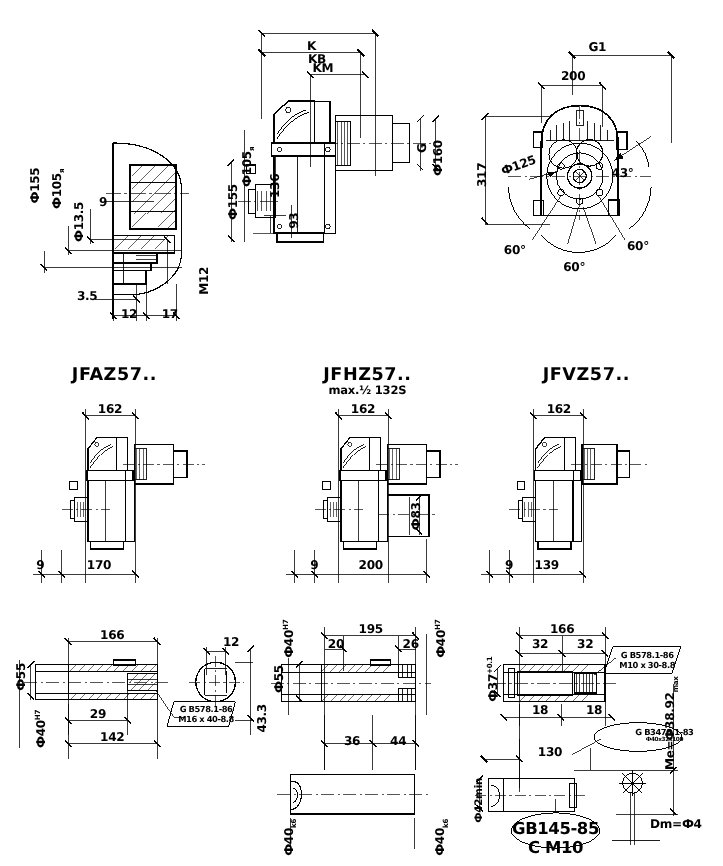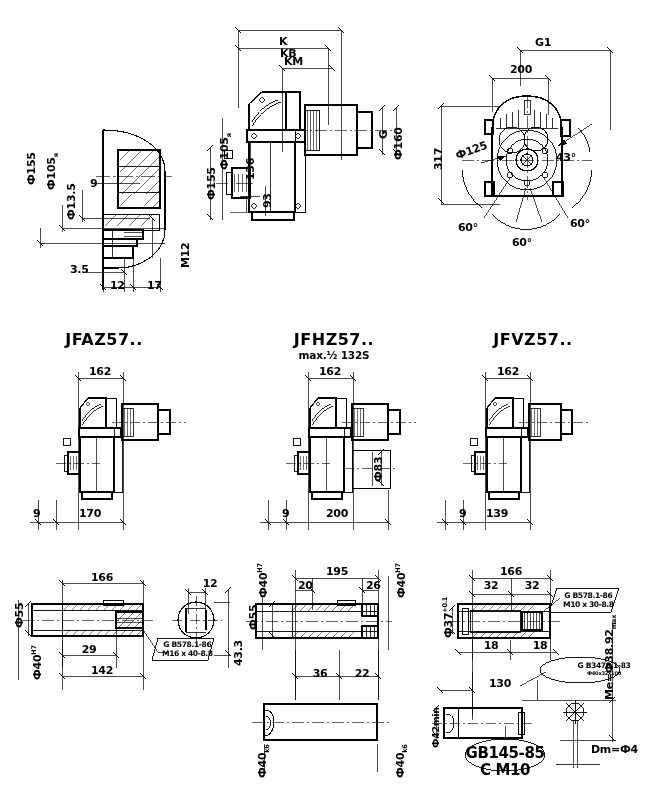--- a/index.html
+++ b/index.html
@@ -646,21 +646,21 @@
   <span>Ф40</span><span class="sup">H7</span></div>
 <div class="t callout" style="left:162px;top:641px;">
   <div><span>G B578.1-86</span></div>
   <div><span>M16 x 40-8.8</span></div>
 </div>
 
 <div class="t dim ctr" style="left:337px;top:566px;"><span>195</span></div>
 <div class="t dim" style="left:298px;top:580px;"><span>20</span></div>
 <div class="t dim" style="left:366px;top:580px;"><span>26</span></div>
 <div class="t dim ctr" style="left:320px;top:668px;"><span>36</span></div>
-<div class="t dim ctr" style="left:362px;top:668px;"><span>22</span></div>
+<div class="t dim ctr" style="left:362px;top:668px;"><span>44</span></div>
 <div class="t dim r90" style="left:248px;top:630px;"><span>Ф55</span></div>
 <div class="t dim r90" style="left:257px;top:598px;">
   <span>Ф40</span><span class="sup">H7</span></div>
 <div class="t dim r90" style="left:395px;top:598px;">
   <span>Ф40</span><span class="sup">H7</span></div>
 <div class="t dim r90" style="left:257px;top:778px;">
   <span>Ф40</span><span class="sub">k6</span></div>
 <div class="t dim r90" style="left:395px;top:778px;">
   <span>Ф40</span><span class="sub">k6</span></div>
 

